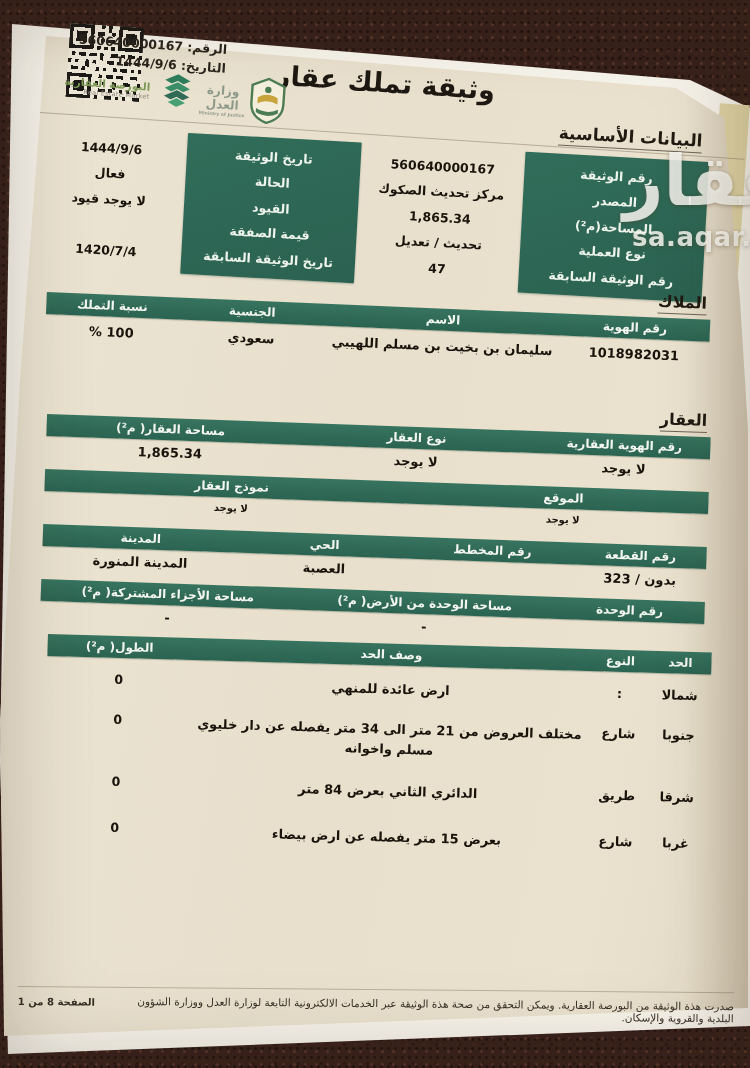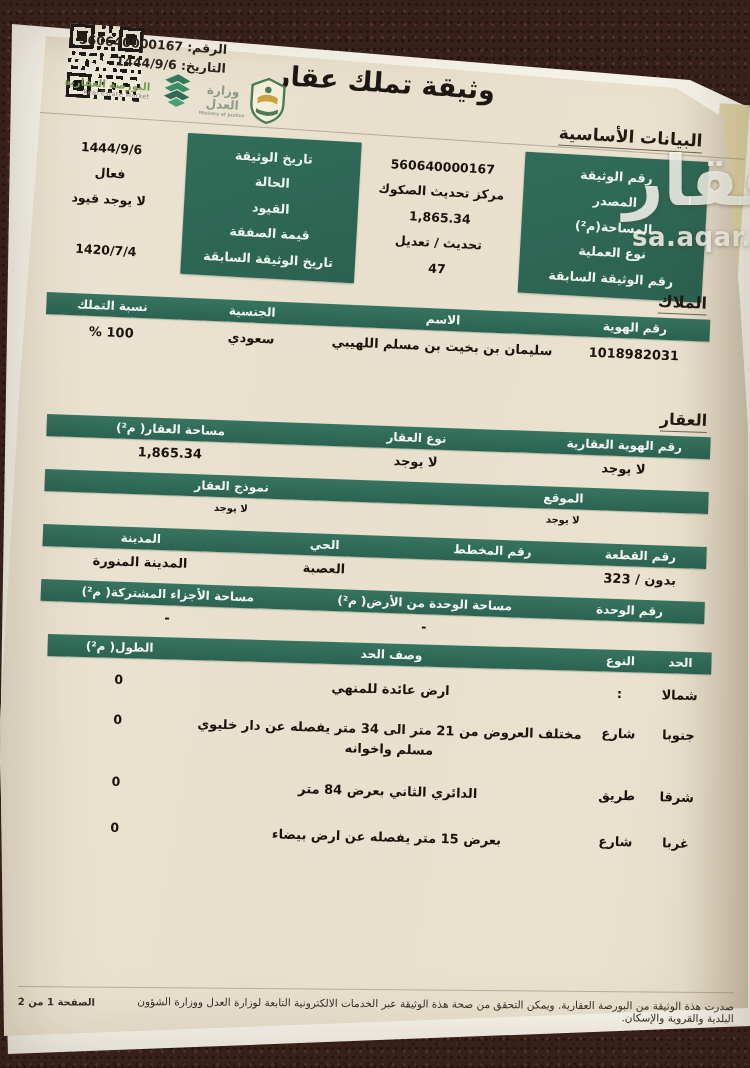--- a/index.html
+++ b/index.html
@@ -284,21 +284,21 @@
       <div class="b-c2 b-type">شارع</div>
       <div class="b-c3 b-desc">بعرض 15 متر يفصله عن ارض بيضاء</div>
       <div class="b-c4 b-len">0</div>
     </div>
   </div>
 
   <div class="abs sec-foot">
     <div class="foot-line"></div>
     <div class="foot-row">
       <div class="foot-note">صدرت هذة الوثيقة من البورصة العقارية. ويمكن التحقق من صحة هذة الوثيقة عبر الخدمات الالكترونية التابعة لوزارة العدل ووزارة الشؤون البلدية والقروية والإسكان.</div>
-      <div class="foot-page">الصفحة 1 من 2</div>
+      <div class="foot-page">الصفحة 8 من 1</div>
     </div>
   </div>
 
 </div>
 
 <div class="wm wm-big">عقار</div>
 <div class="wm wm-small">sa.aqar.fm</div>
 <div class="vignette"></div>
 
 </body></html>

